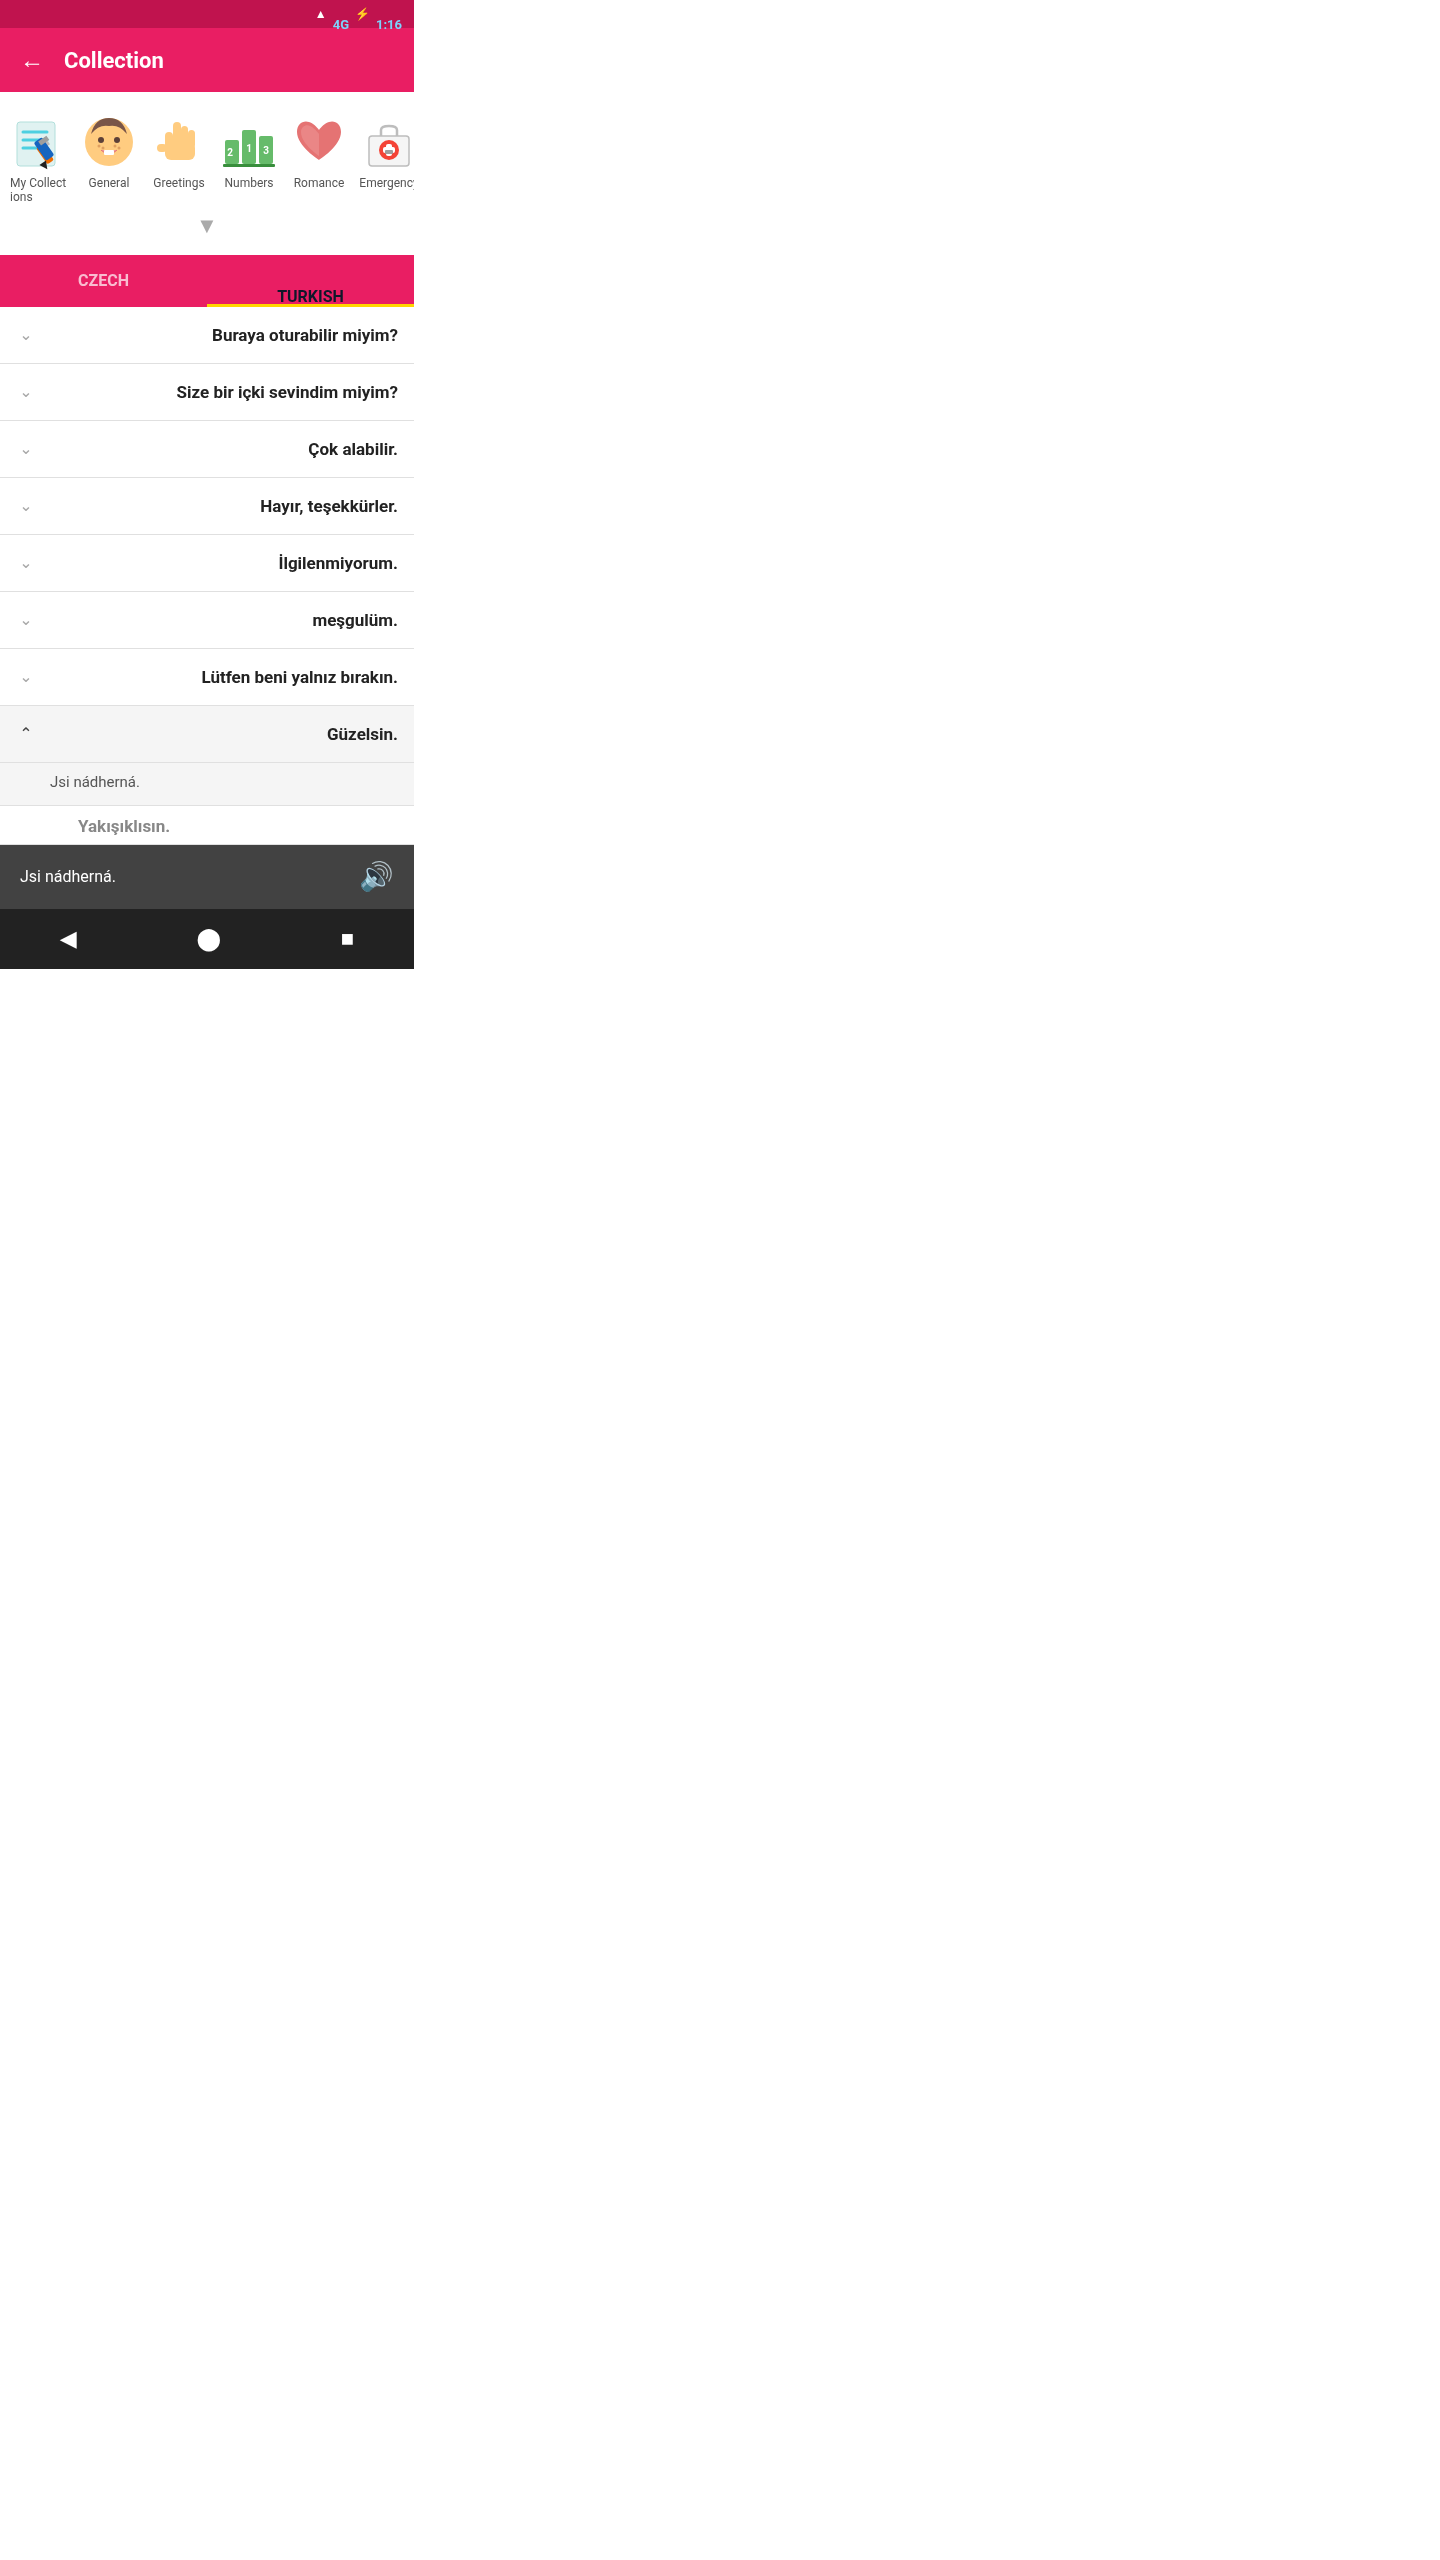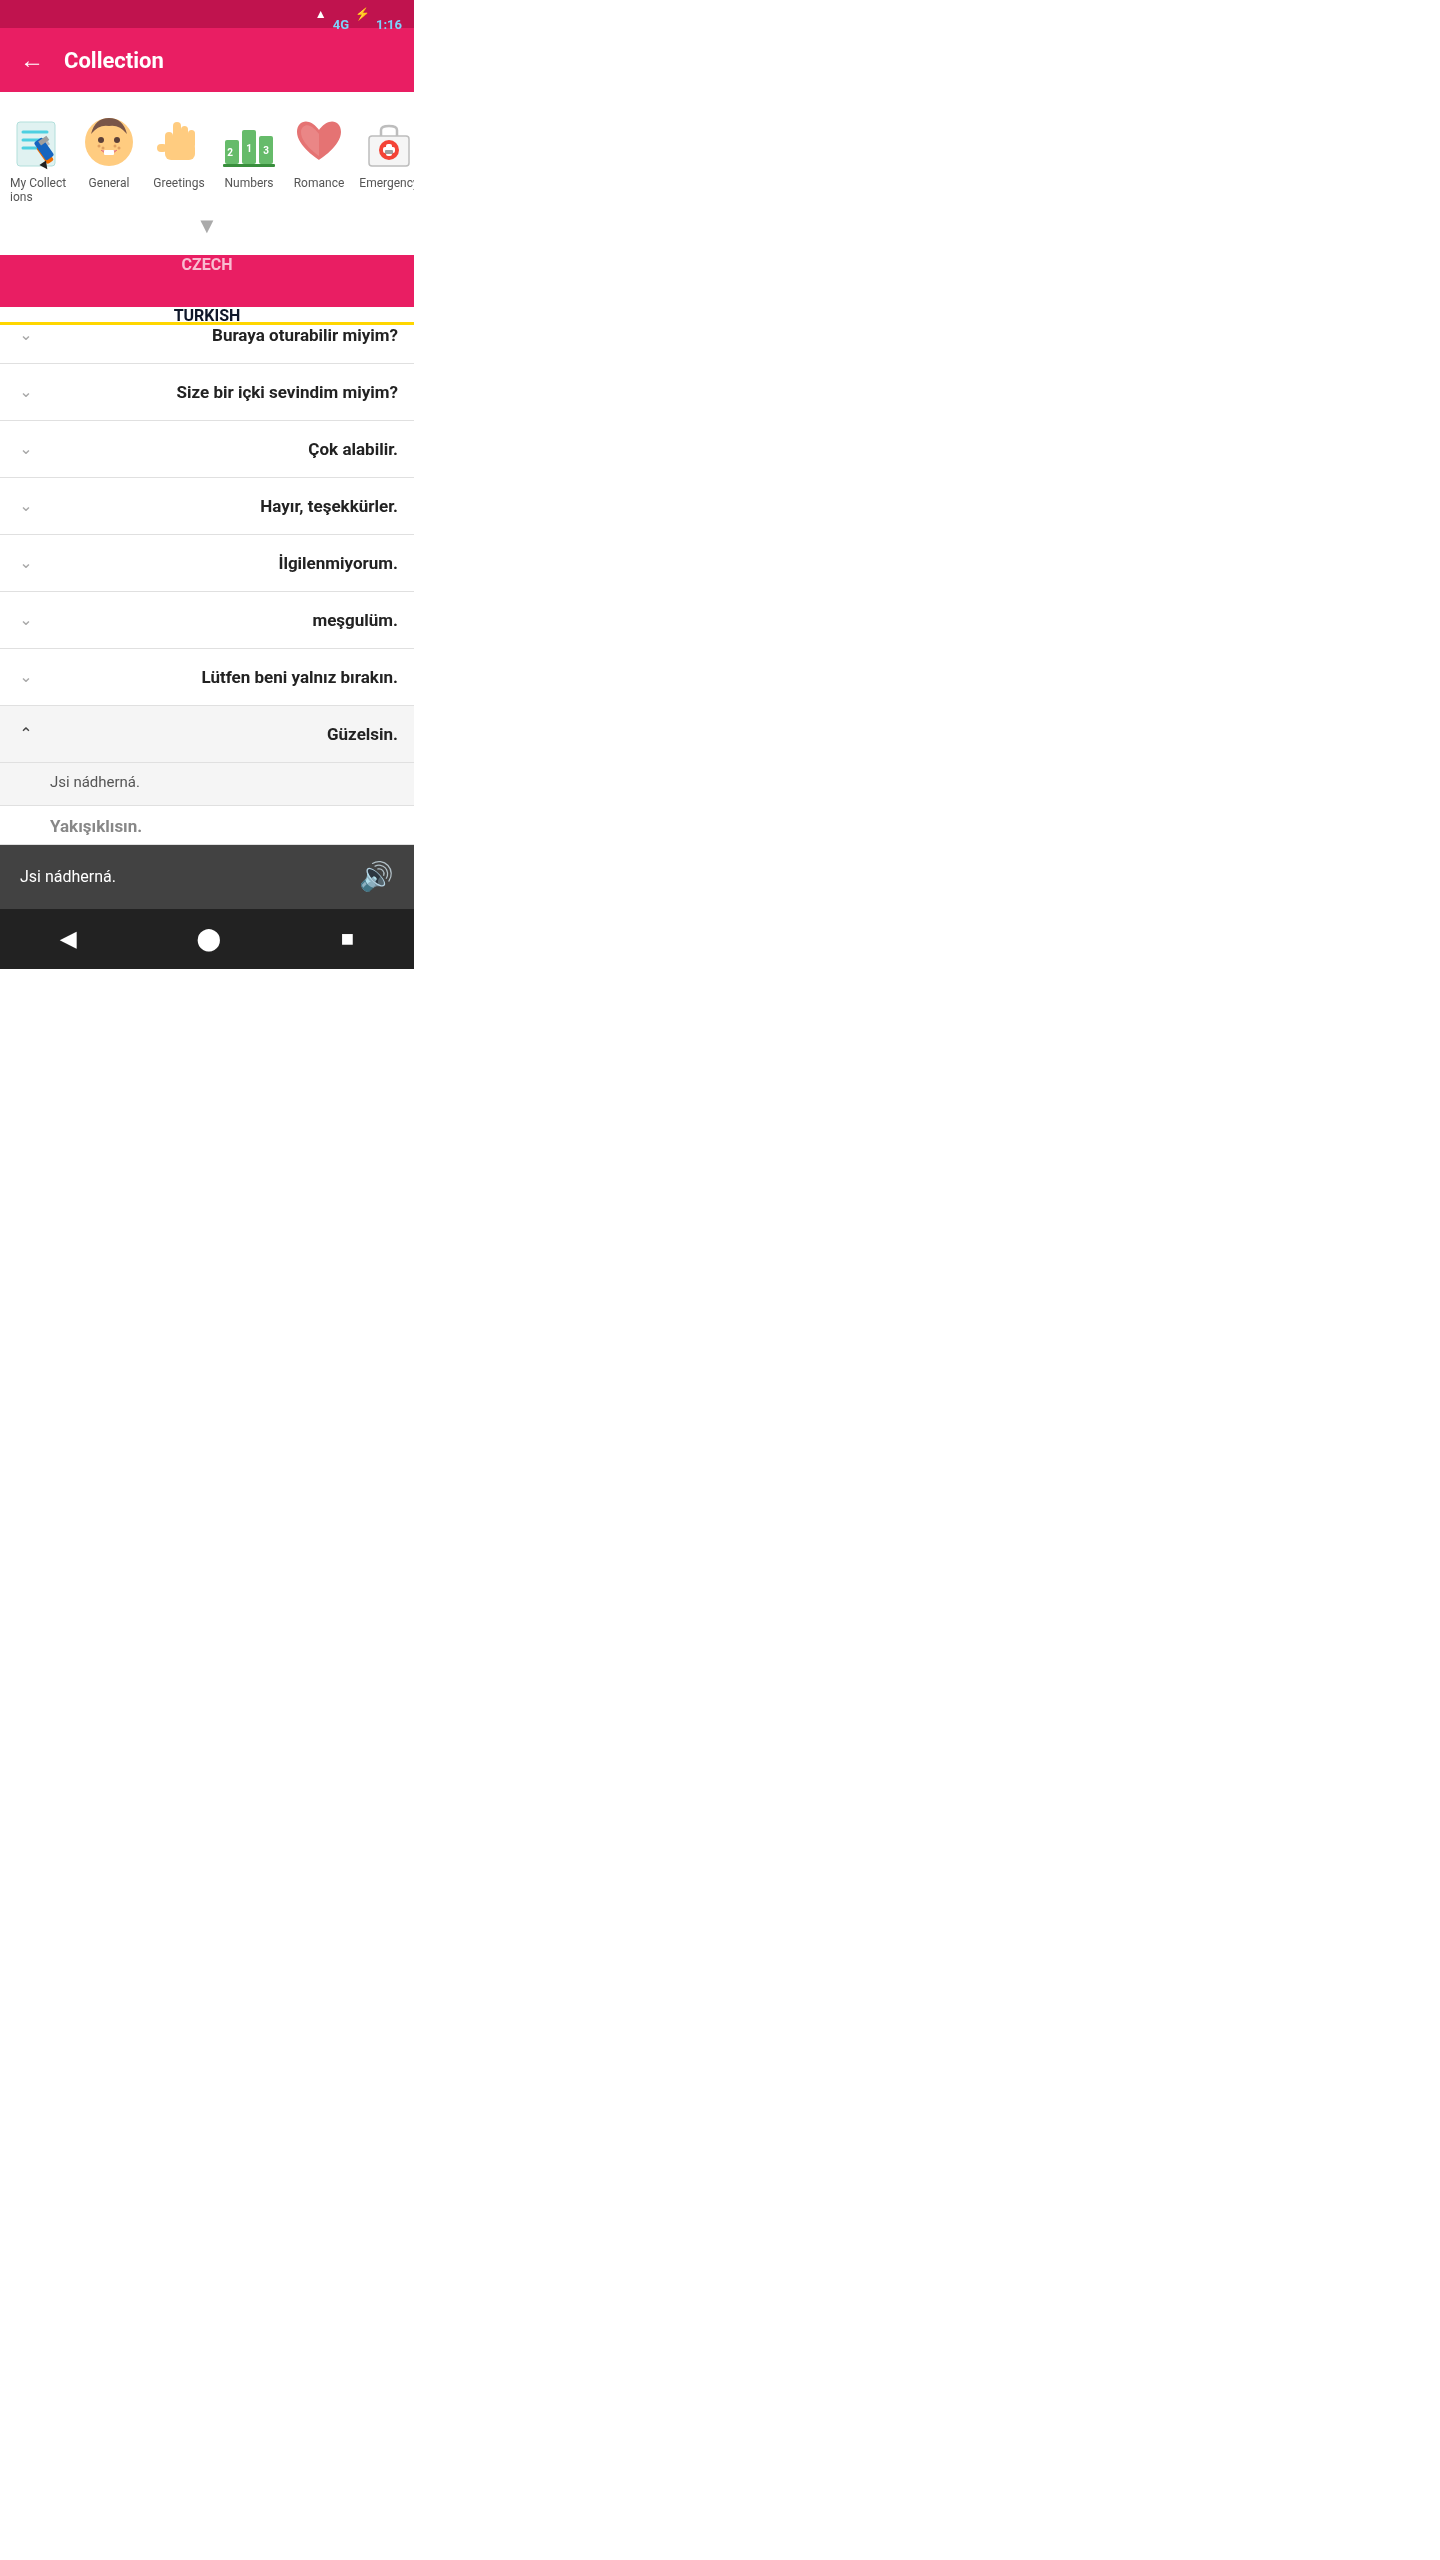--- a/index.html
+++ b/index.html
@@ -112,21 +112,21 @@
       color: #aaa;
       margin: 4px 0 8px 0;
       cursor: pointer;
       text-align: center;
     }
 
     
     .tab-bar {
       background: #e91e63;
       display: flex;
-      flex-direction: column;
+      flex-direction: row;
       height: 52px;
     }
     .tab-item {
       flex: 1;
       display: flex;
       align-items: center;
       justify-content: center;
       font-size: 16px;
       font-weight: bold;
       color: rgba(255,255,255,0.7);
@@ -180,21 +180,21 @@
       font-size: 15px;
       color: #555;
       padding: 10px 16px 14px 50px;
       border-bottom: 1px solid #e0e0e0;
       background: #f5f5f5;
     }
     .phrase-partial {
       font-size: 17px;
       font-weight: bold;
       color: #888;
-      padding: 10px 16px 8px 50px;
+      padding: 10px 16px 8px 78px;
       border-bottom: 1px solid #e0e0e0;
       background: #fff;
     }
 
     
     .playback-bar {
       background: #424242;
       height: 64px;
       display: flex;
       align-items: center;

